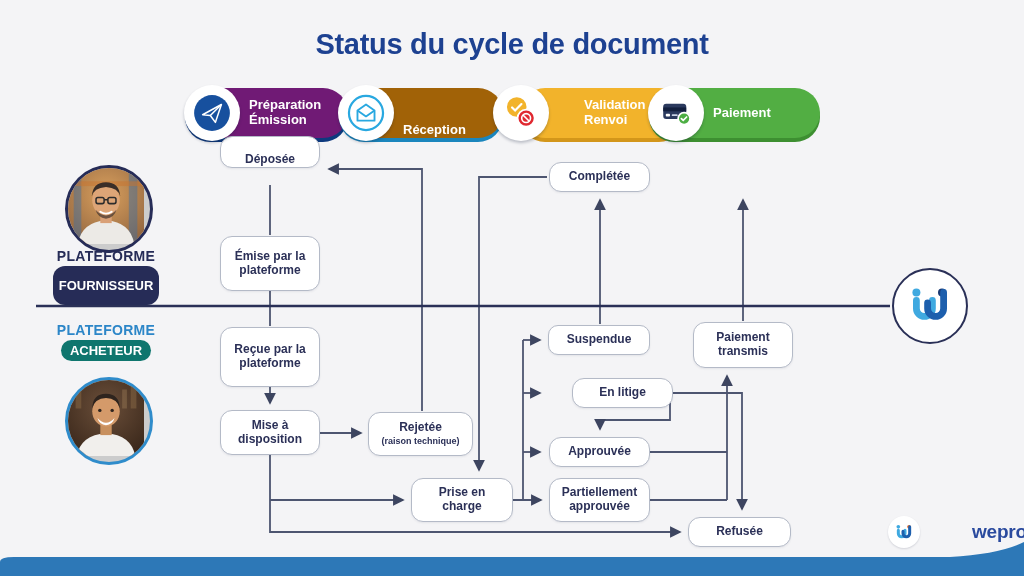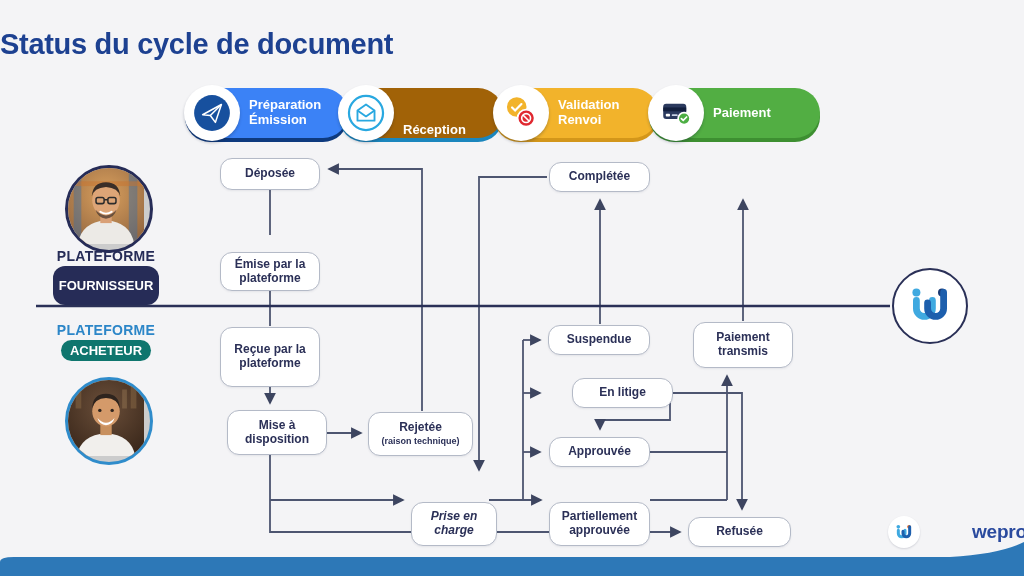--- a/index.html
+++ b/index.html
@@ -1,28 +1,28 @@
 <!DOCTYPE html>
 <html><head>
 <meta charset="utf-8">
 <style>
   html,body{margin:0;padding:0;}
   body{font-family:"Liberation Sans", sans-serif;}
   .stage-wrap{position:relative;width:1024px;height:576px;background:#f4f4f6;overflow:hidden;}
 
-  .page-title{position:absolute;left:0;top:28px;width:1024px;text-align:left;
+  .page-title{position:absolute;left:0;top:28px;width:1024px;text-align:center;
     font-size:29px;font-weight:800;color:#1d4191;letter-spacing:-0.3px;}
 
   
   .pill{position:absolute;top:88px;height:50px;border-radius:27px;color:#fff;
     font-size:13px;font-weight:700;line-height:1.12;display:flex;align-items:center;
     padding-left:64px;box-sizing:border-box;white-space:pre-line;}
-  .pill1{left:185px;width:163px;background:#3b82f6;box-shadow:0 4px 0 #0e3a7e;z-index:1;}
+  .pill1{left:185px;width:163px;background:#701a75;box-shadow:0 4px 0 #0e3a7e;z-index:1;}
   .pill2{left:339px;width:164px;background:#a16207;box-shadow:0 4px 0 #1b86bd;z-index:2;align-items:flex-end;}
-  .pill3{left:494px;width:164px;background:#f2b32b;box-shadow:0 4px 0 #d3961a;z-index:3;}
+  .pill3{left:520px;width:164px;background:#f2b32b;box-shadow:0 4px 0 #d3961a;z-index:3;}
   .pill4{left:649px;width:171px;background:#52ae43;box-shadow:0 4px 0 #3d8f31;z-index:4;}
   .pill-circle{position:absolute;top:85px;width:56px;height:56px;border-radius:50%;
     background:#fff;z-index:6;display:flex;align-items:center;justify-content:center;
     box-shadow:0 2px 3px rgba(20,30,60,.25);}
   .pc1{left:184px;} .pc2{left:338px;} .pc3{left:493px;} .pc4{left:648px;}
 
   
   .actor-label{position:absolute;width:150px;text-align:center;font-weight:800;}
   .actor-top-line{left:31px;top:248px;font-size:14px;color:#262c57;letter-spacing:.3px;}
   .actor-top-pill{left:53px;top:266px;width:106px;background:#262c57;color:#fff;
@@ -34,33 +34,33 @@
   .avatar-top{left:65px;top:165px;border:3px solid #262c57;}
   .avatar-bot{left:65px;top:377px;border:3px solid #2f8ccb;}
   .avatar svg{display:block;}
 
   
   .node{position:absolute;background:#fff;border:1.3px solid #b4bac7;border-radius:12px;
     display:flex;flex-direction:column;align-items:center;justify-content:center;text-align:center;
     color:#2b3057;font-weight:700;font-size:12px;line-height:1.15;white-space:pre-line;
     box-shadow:0 1px 2px rgba(40,45,80,.08);box-sizing:border-box;z-index:5;}
   .node .sub{font-size:9px;font-weight:700;margin-top:1px;}
-  .n-deposee{left:220px;top:158px;width:100px;height:32px;}
-  .n-emise{left:220px;top:252px;width:100px;height:39px;}
+  .n-deposee{left:220px;top:136px;width:100px;height:32px;justify-content:flex-end;}
+  .n-emise{left:220px;top:236px;width:100px;height:55px;}
   .n-recue{left:220px;top:327px;width:100px;height:60px;}
-  .n-mise{left:220px;top:410px;width:100px;height:45px;margin-left:7px;}
+  .n-mise{left:220px;top:410px;width:100px;height:45px;}
   .n-rejetee{left:368px;top:412px;width:105px;height:44px;}
-  .n-prise{left:411px;top:502px;width:86px;height:44px;font-style:italic;}
+  .n-prise{left:411px;top:478px;width:102px;height:44px;}
   .n-completee{left:549px;top:162px;width:101px;height:30px;}
   .n-encaissee{left:692px;top:162px;width:101px;height:30px;}
-  .n-suspendue{left:548px;top:325px;width:102px;height:30px;}
+  .n-suspendue{left:548px;top:325px;width:102px;height:30px;border-radius:10px;}
   .n-paiement{left:693px;top:322px;width:100px;height:46px;}
   .n-enlitige{left:572px;top:378px;width:101px;height:30px;}
   .n-approuvee{left:549px;top:437px;width:101px;height:30px;}
-  .n-partiellement{left:549px;top:478px;width:101px;height:44px;margin-top:24px;}
+  .n-partiellement{left:549px;top:478px;width:101px;height:44px;}
   .n-refusee{left:688px;top:517px;width:103px;height:30px;}
 
   .edges-svg{position:absolute;left:0;top:0;z-index:1;}
 
   .hub-circle{position:absolute;left:892px;top:268px;width:76px;height:76px;border-radius:50%;
     background:#fff;border:2.5px solid #2a3057;box-sizing:border-box;z-index:6;
     display:flex;align-items:center;justify-content:center;}
 
   .footer-bar{position:absolute;left:0;bottom:0;z-index:2;}
   .brand{position:absolute;left:888px;top:516px;display:flex;align-items:center;z-index:7;gap:44px;}

